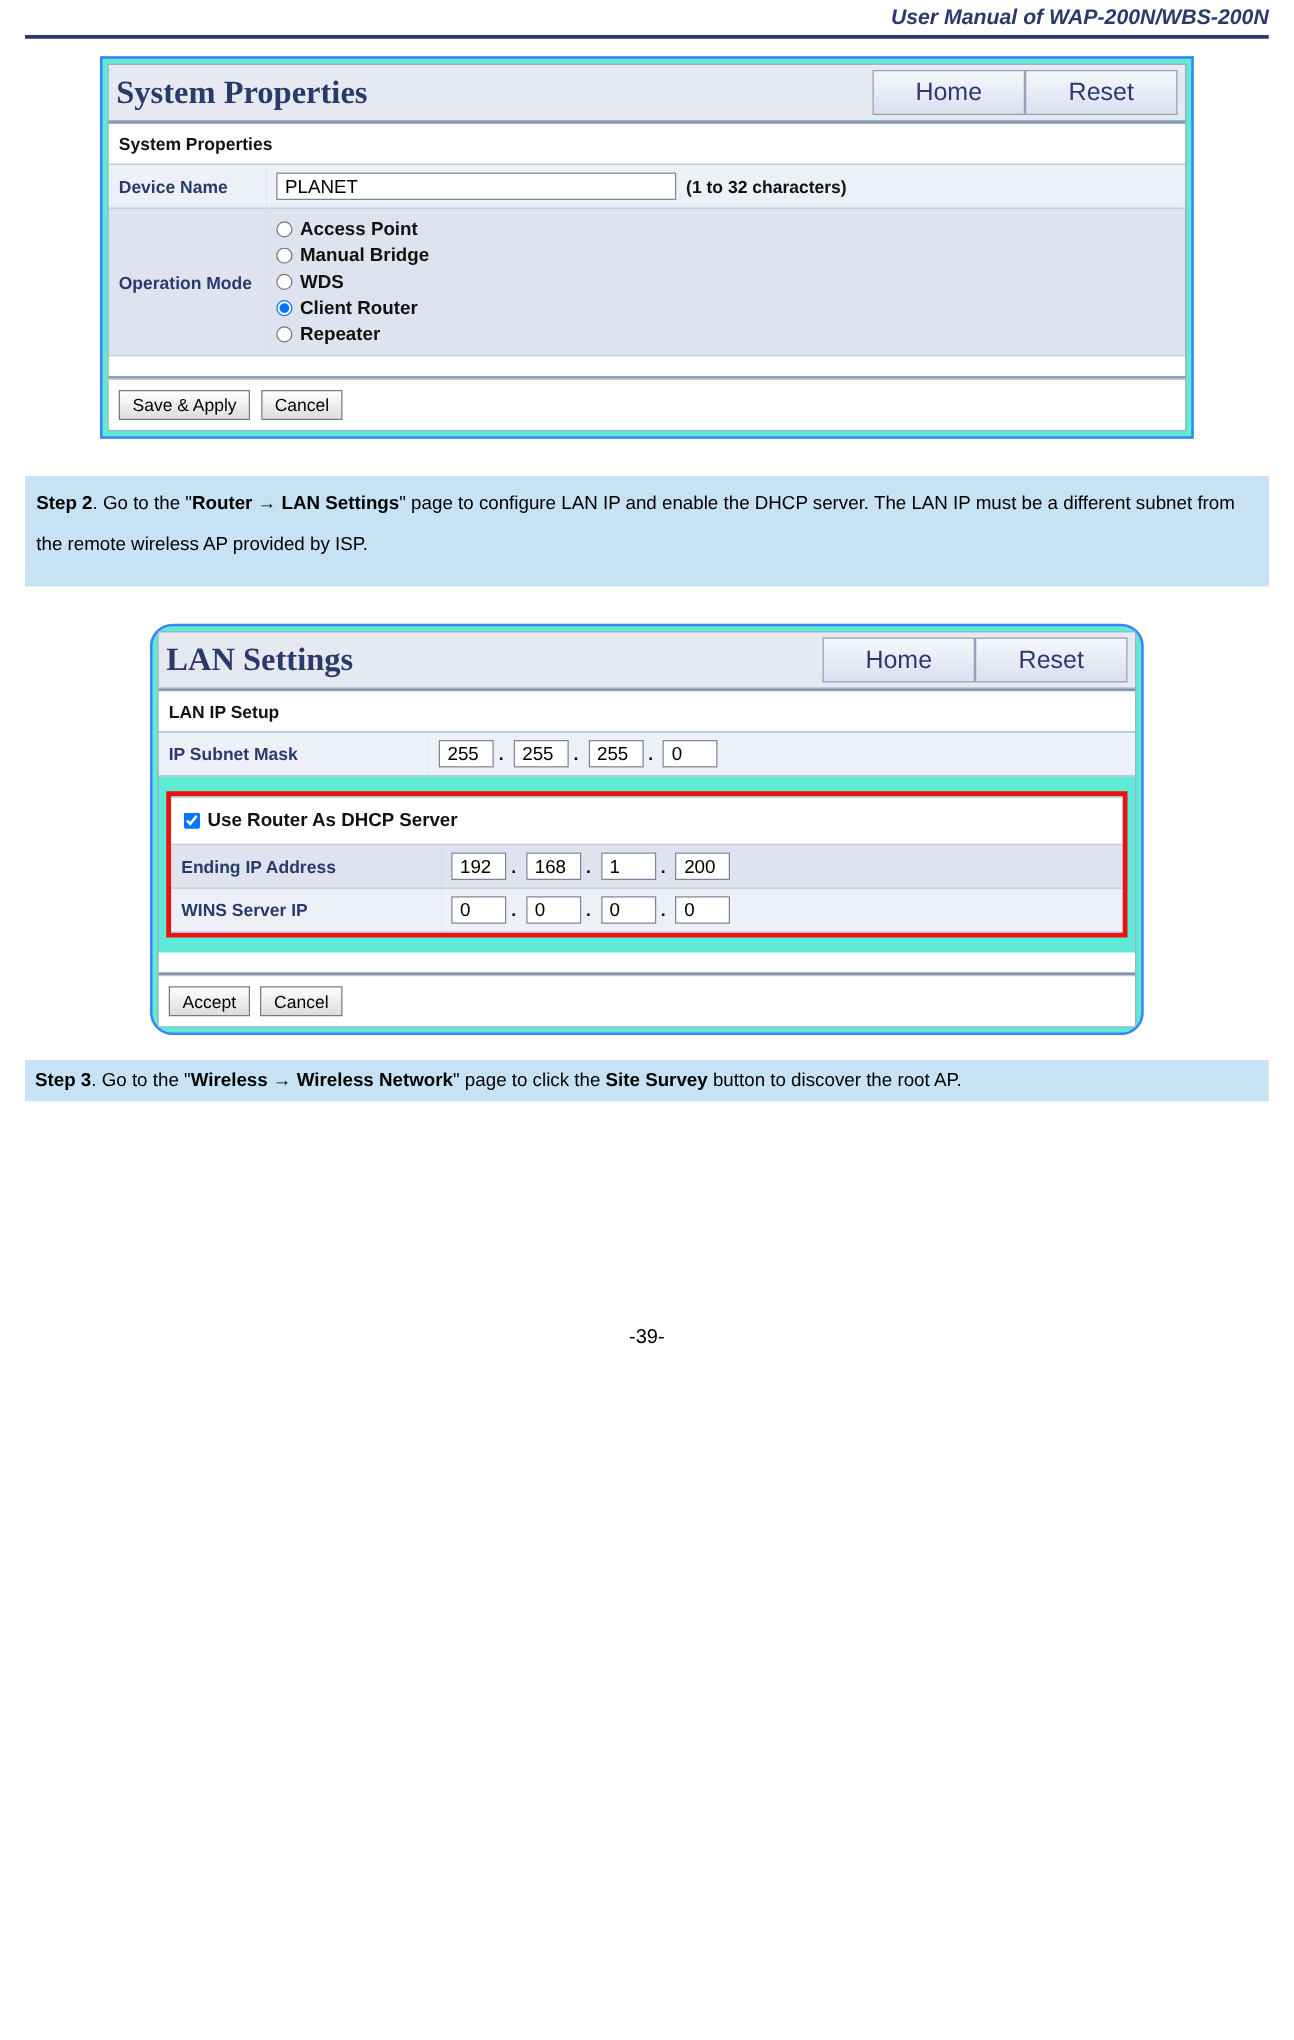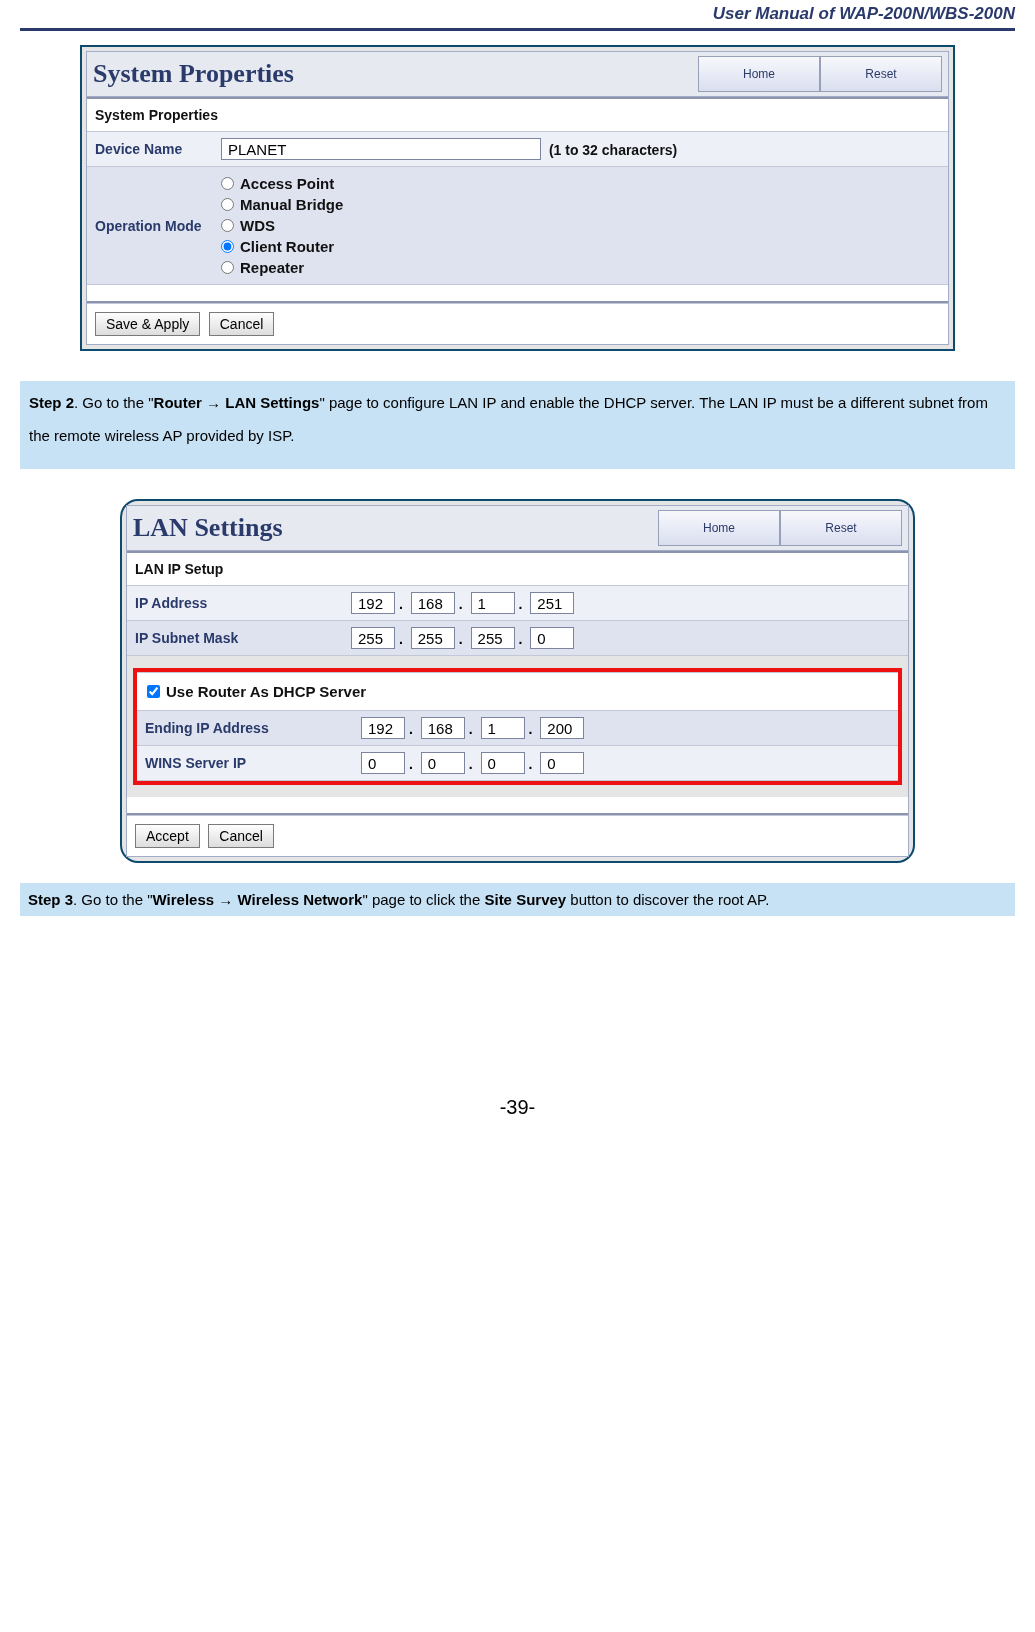--- a/index.html
+++ b/index.html
@@ -22,23 +22,23 @@
     padding: 4px 0 2px 0;
     margin-bottom: 2px;
   }
   .hr {
     border: 0;
     border-top: 3px solid #2a3a6b;
     margin: 0 0 14px 0;
   }
   .panel-outer {
     margin: 0 60px 20px 60px;
-    border: 2px solid #0c4a6e;
+    border: 2px solid #3b82f6;
     padding: 4px;
-    background: #e5e5e5;
+    background: #5eead4;
   }
   .panel-inner {
     border: 1px solid #a3acc6;
   }
   .title-row {
     display: flex;
     align-items: center;
     justify-content: space-between;
     background: #e6e9f0;
     border-bottom: 1px solid #a3acc6;
@@ -57,21 +57,21 @@
   }
   .btns {
     display: flex;
     gap: 0;
   }
   .top-btn {
     width: 120px;
     height: 34px;
     border: 1px solid #98a0b8;
     background: linear-gradient(#f7f8fc, #dadff0);
-    font-size: 12px;
+    font-size: 20px;
     color: #2a3a6b;
     display: flex;
     align-items: center;
     justify-content: center;
     text-align: center;
   }
   .section-title {
     font-weight: bold;
     font-size: 14px;
     color: #111;
@@ -152,21 +152,21 @@
     border: 4px solid #e11;
     margin: 12px 6px;
   }
   .highlight-box .prop-table td { border-color: #c3c8d8; }
   .dhcp-check-row {
     background: #fff !important;
     border-bottom: 2px solid #8c93ac;
   }
   .page-num {
     text-align: center;
-    font-size: 20px;
+    font-size: 16px;
     margin-top: 180px;
   }
   .spacer { height: 16px; background: #fff; }
 </style>
 </head>
 <body>
 
 <div class="page">
   <div class="header-line">User Manual of WAP-200N/WBS-200N</div>
   <hr class="hr">
@@ -237,29 +237,20 @@
         <span class="title-text">LAN Settings</span>
         <div class="btns">
           <div class="top-btn">Home</div>
           <div class="top-btn">Reset</div>
         </div>
       </div>
       <div class="hr-thin"></div>
       <div class="section-title">LAN IP Setup</div>
       <table class="prop-table">
         <tbody>
-            <tr>
-          <td class="lan-label-col">IP Address</td>
-          <td class="ip-cell">
-            <input class="text-input" value="192" style=""><span class="ip-dot">.</span>
-            <input class="text-input" value="168" style=""><span class="ip-dot">.</span>
-            <input class="text-input" value="1" style=""><span class="ip-dot">.</span>
-            <input class="text-input" value="251" style="">
-          </td>
-        </tr>
         <tr>
           <td class="lan-label-col">IP Subnet Mask</td>
           <td class="ip-cell">
             <input class="text-input" value="255" style=""><span class="ip-dot">.</span>
             <input class="text-input" value="255" style=""><span class="ip-dot">.</span>
             <input class="text-input" value="255" style=""><span class="ip-dot">.</span>
             <input class="text-input" value="0" style="">
           </td>
         </tr>
       </tbody>

